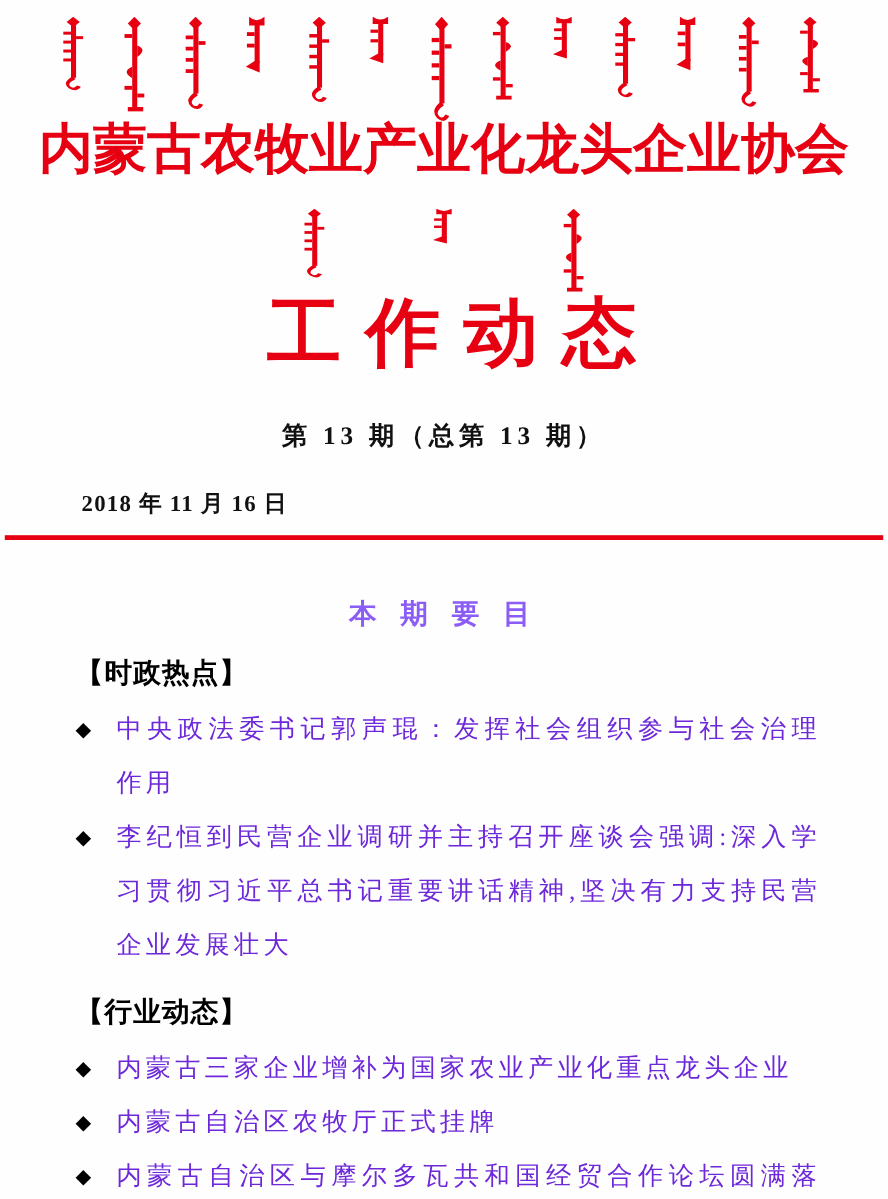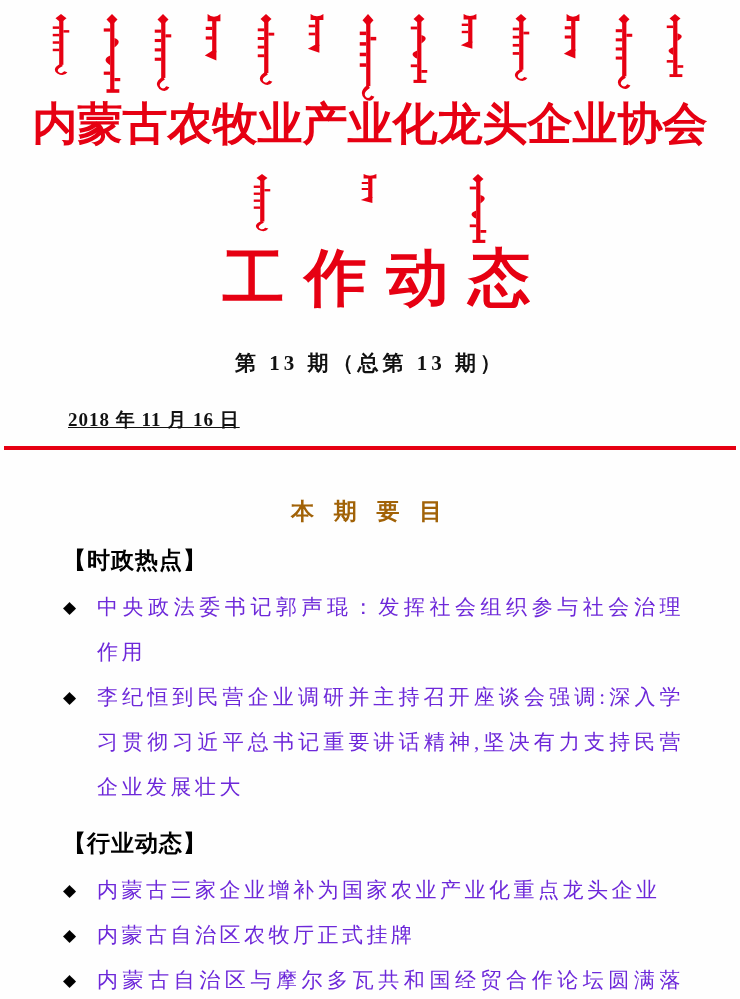--- a/index.html
+++ b/index.html
@@ -13,25 +13,25 @@
   .mg *{fill:#e60012;}
 
   .org-title{white-space:nowrap;text-align:center;color:#e60012;font-size:45px;font-weight:bold;letter-spacing:0px;margin-top:0px;line-height:1.25;}
 
   .journal-title{text-align:center;color:#e60012;font-size:62px;font-weight:bold;letter-spacing:20px;text-indent:20px;margin-top:4px;line-height:1.05;margin-left:13px;}
 
   .issue-line{text-align:center;font-size:21px;font-weight:bold;letter-spacing:4px;margin-top:38px;color:#111;}
 
   .pub-row{display:flex;justify-content:space-between;align-items:baseline;margin:30px 74px 0 68px;font-size:19px;color:#111;}
   .publisher{font-weight:bold;letter-spacing:0.5px;}
-  .pub-date{font-weight:bold;letter-spacing:1px;text-decoration:underline;}
+  .pub-date{font-weight:bold;letter-spacing:1px;}
 
   .red-rule{height:4px;background:#e60012;margin:13px 4px 0 4px;}
 
-  .toc-heading{text-align:center;font-size:23px;font-weight:bold;letter-spacing:7px;margin-top:46px;color:#a16207;}
+  .toc-heading{text-align:center;font-size:23px;font-weight:bold;letter-spacing:7px;margin-top:46px;color:#8b5cf6;}
 
   .toc{margin:14px 56px 0 63px;}
   .section-title{font-size:23px;font-weight:bold;letter-spacing:1px;margin:14px 0 4px 0;color:#000000;line-height:40px;}
   .toc-item{position:relative;padding-left:34px;margin:0;}
   .toc-text{display:block;font-size:21px;line-height:45px;letter-spacing:3.5px;text-align:justify;text-justify:inter-ideograph;color:#6d28d9;}
   .diamond{position:absolute;left:0;top:0;line-height:45px;font-size:17px;color:#000;}
 </style>
 </head>
 <body>
 

